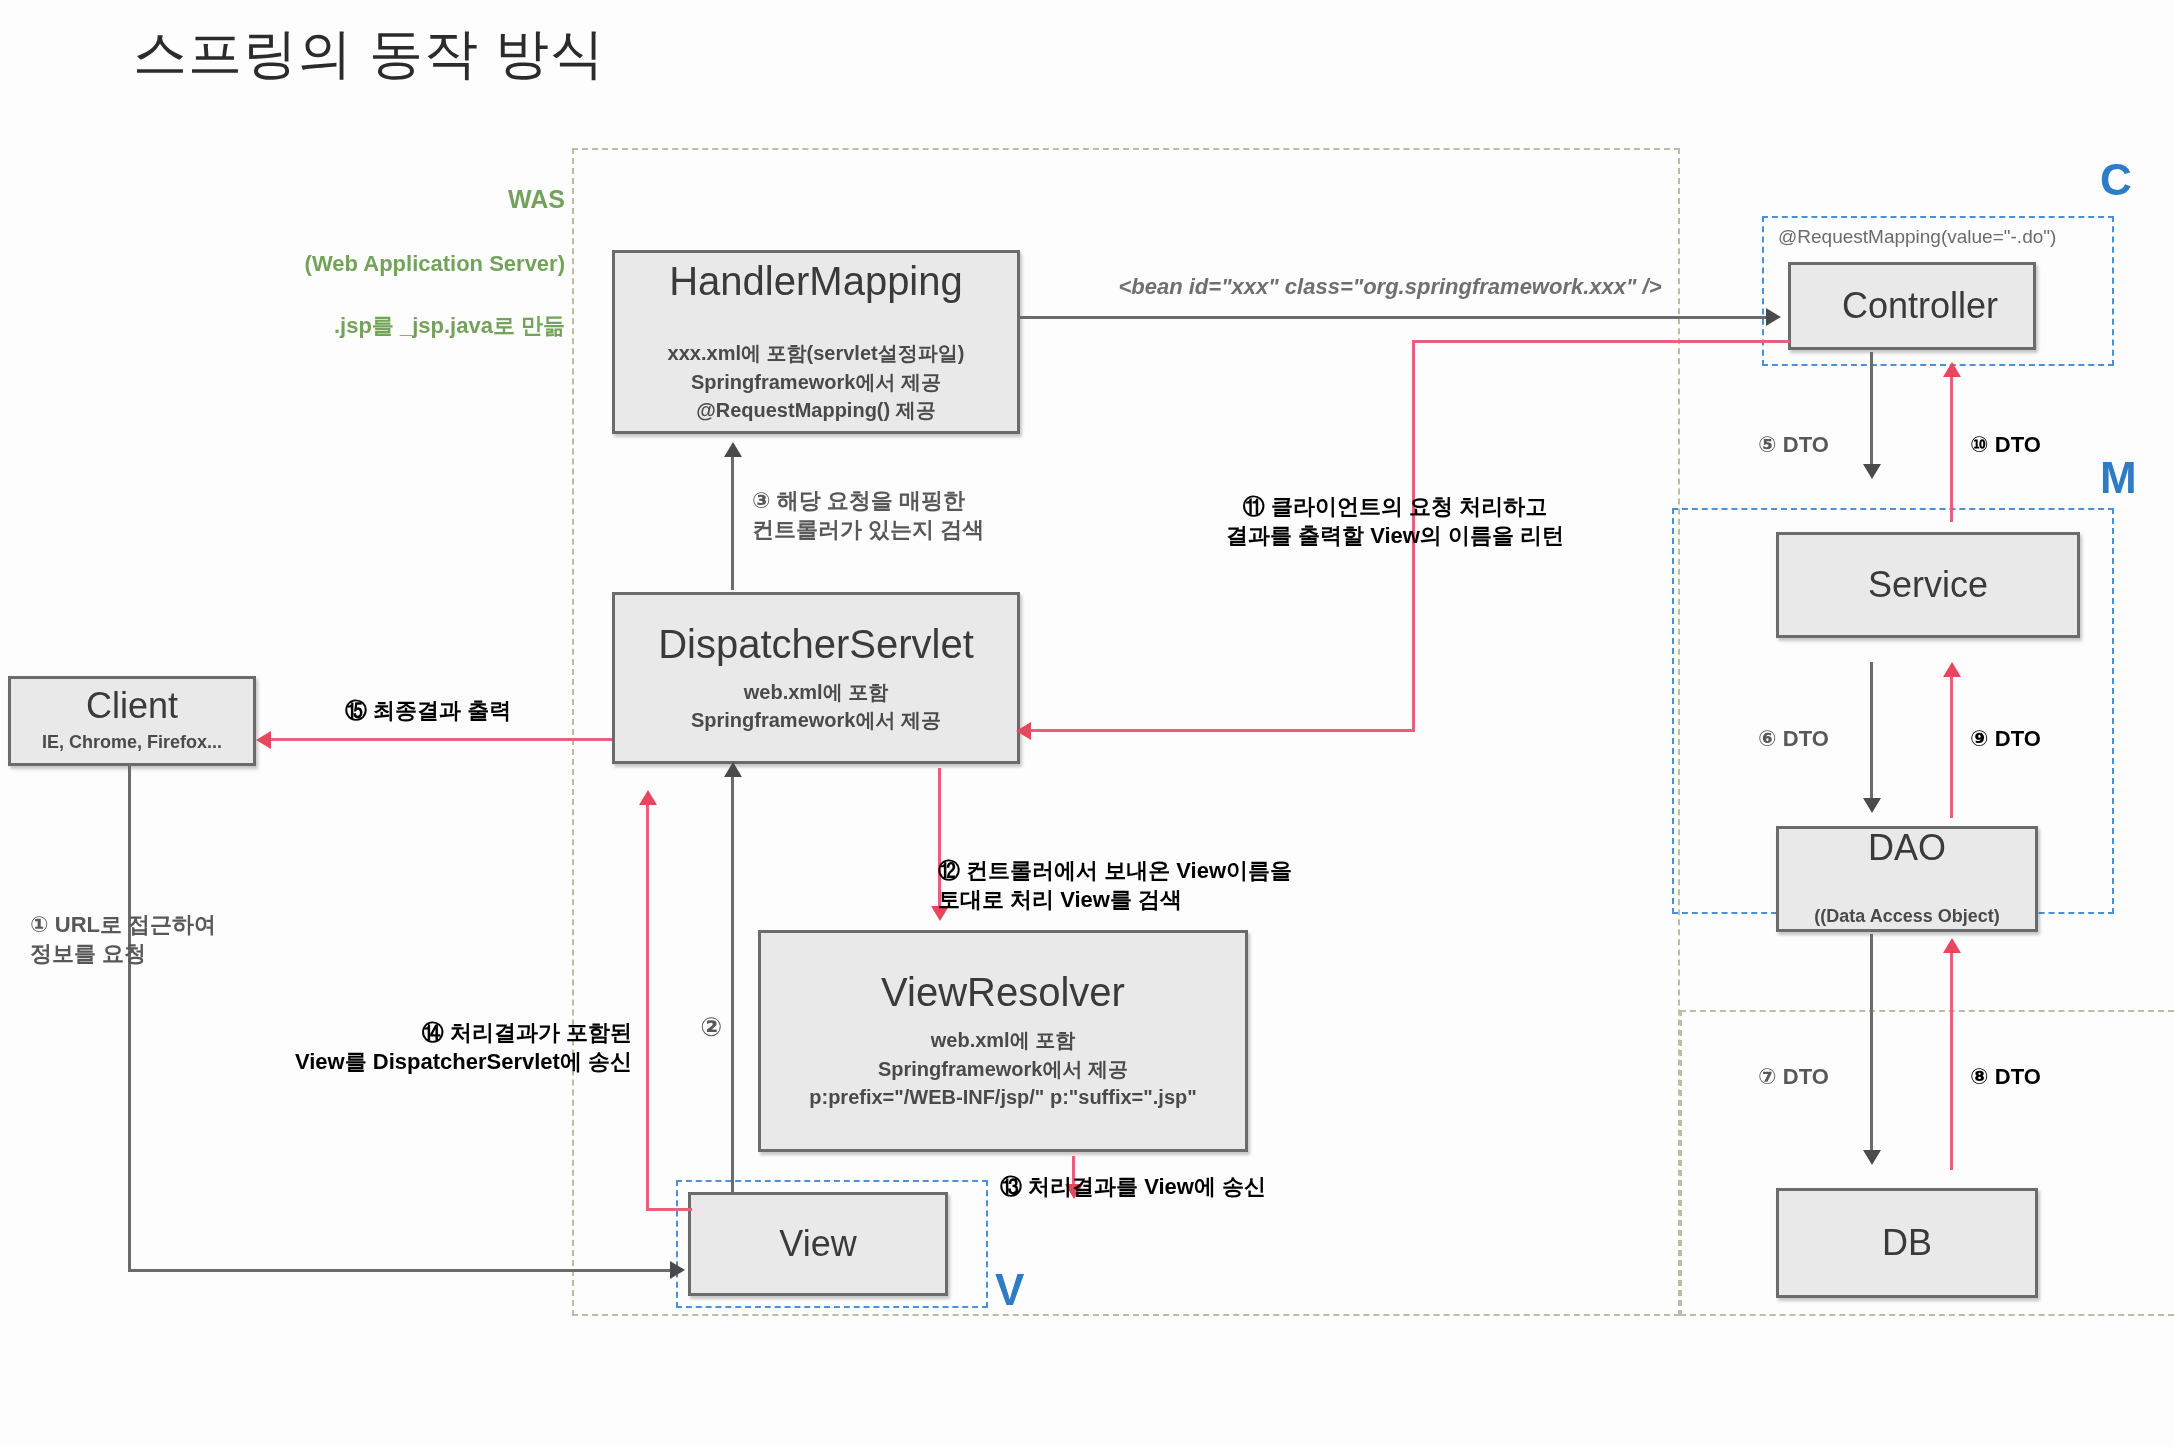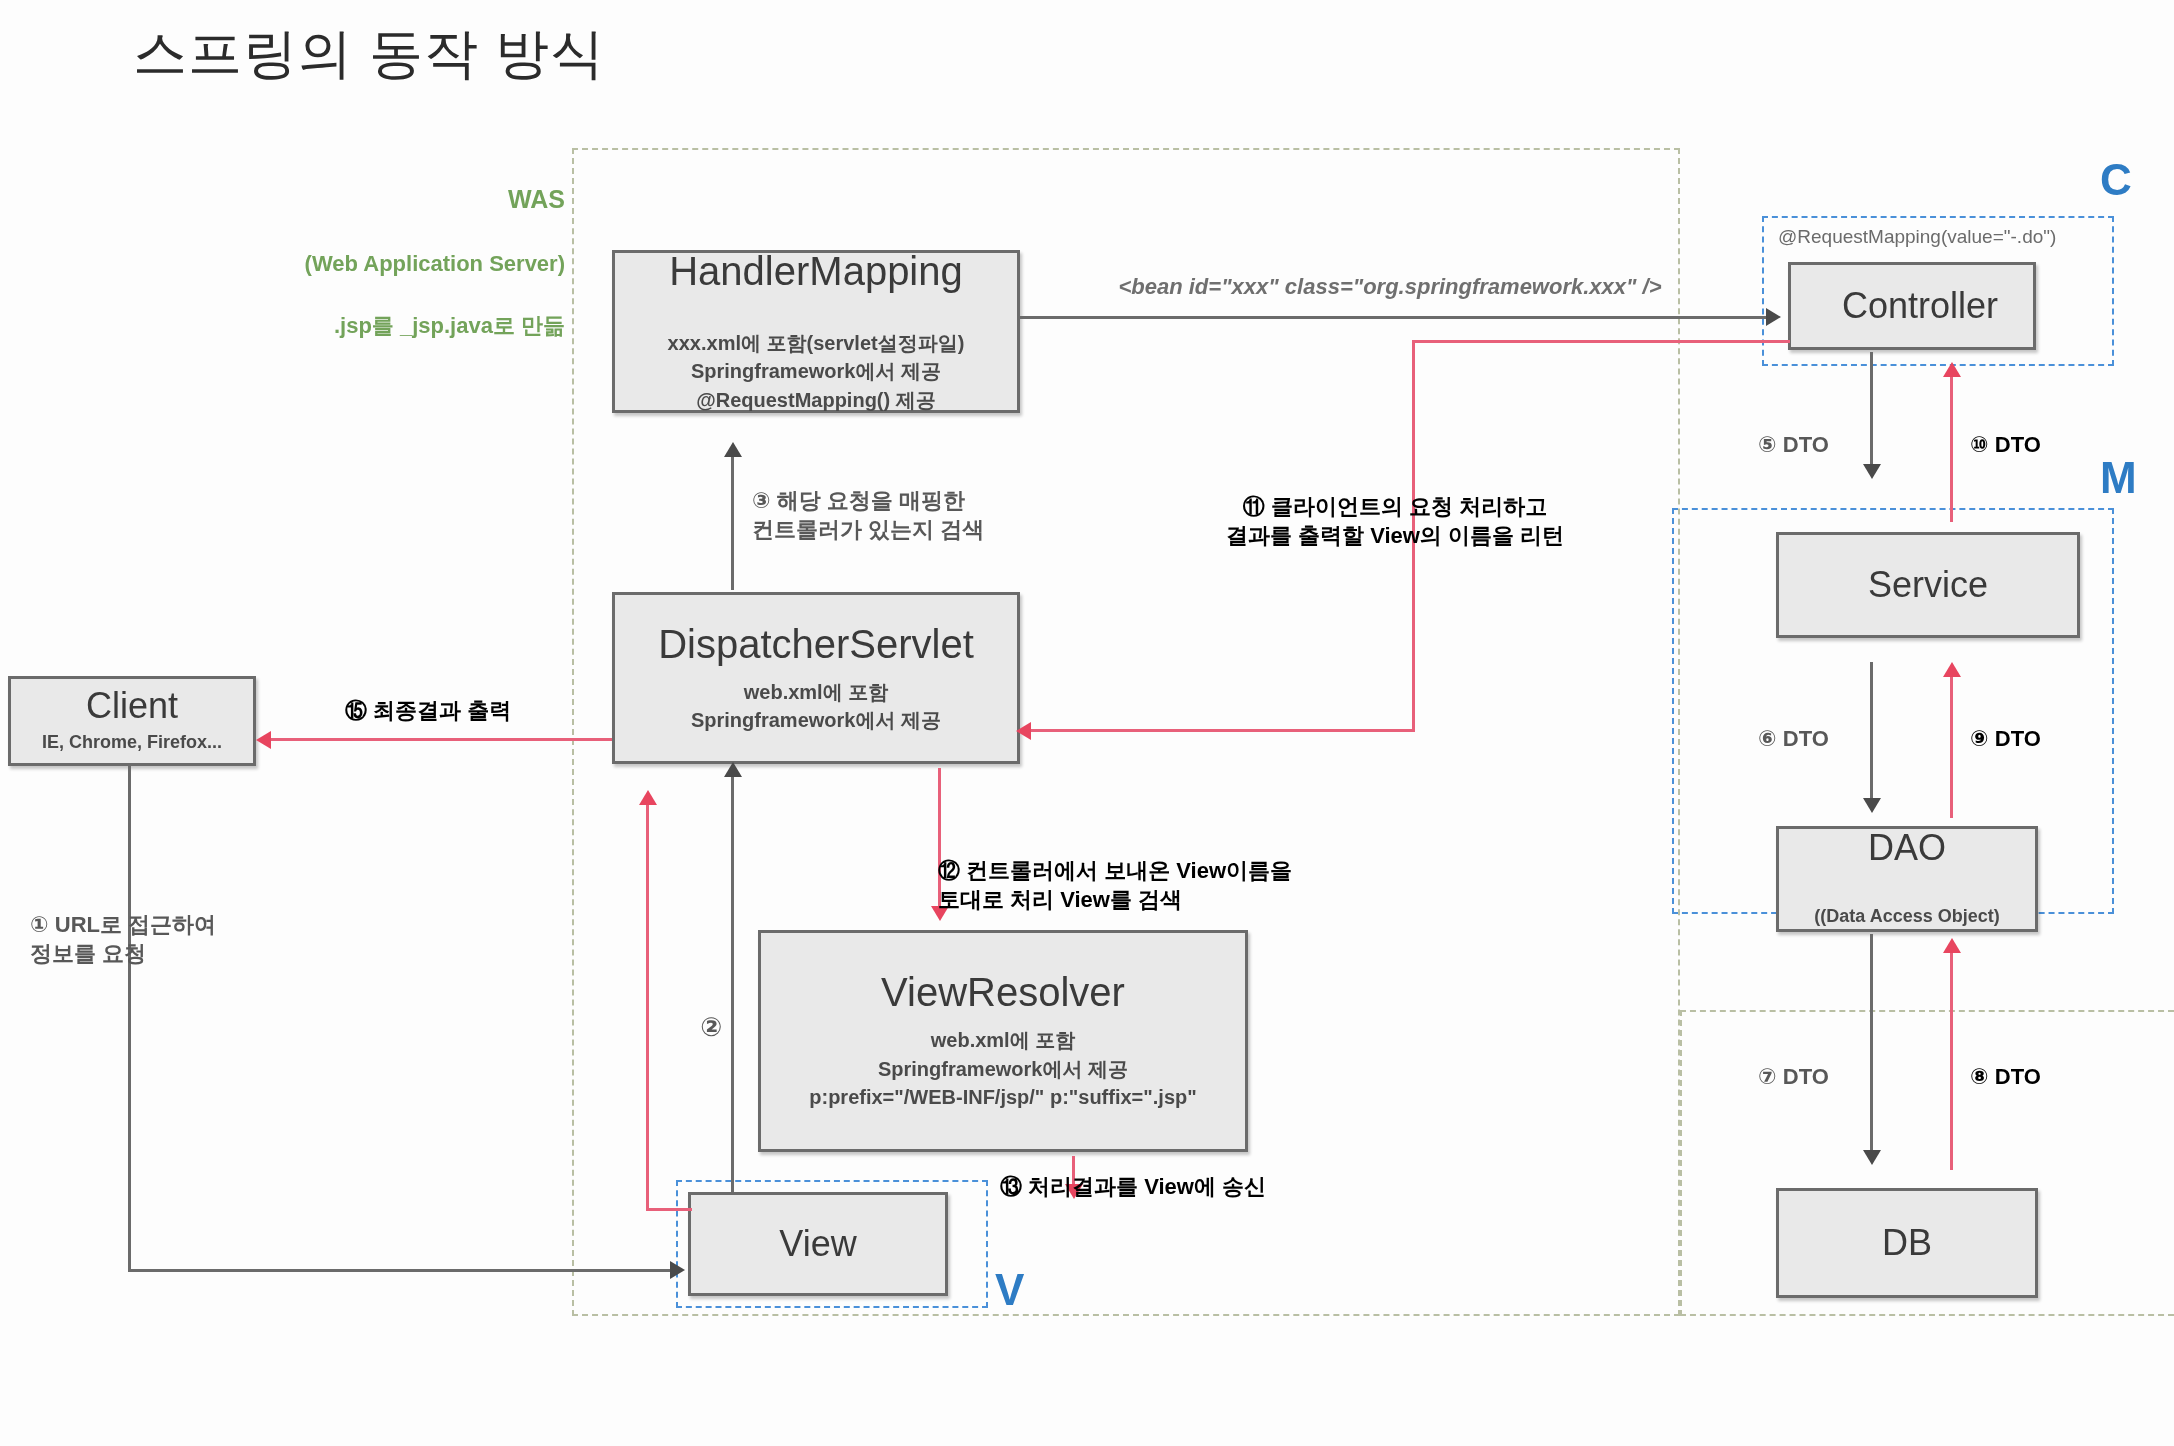--- a/index.html
+++ b/index.html
@@ -165,21 +165,21 @@
   <div class="mvc-letter" style="left:2100px; top:456px;">M</div>
 
   <div class="dashcontainer" style="left:676px; top:1180px; width:312px; height:128px;"></div>
   <div class="mvc-letter" style="left:995px; top:1268px;">V</div>
 
   <div class="node small" style="left:8px; top:676px; width:248px; height:90px;">
     <div class="n-title">Client</div>
     <div class="n-sub tiny">IE, Chrome, Firefox...</div>
   </div>
 
-  <div class="node" style="left:612px; top:250px; width:408px; height:163px;gap:24px;">
+  <div class="node" style="left:612px; top:250px; width:408px; height:184px;gap:24px;">
     <div class="n-title">HandlerMapping</div>
     <div class="n-sub">xxx.xml에 포함(servlet설정파일)
 Springframework에서 제공
 @RequestMapping() 제공</div>
   </div>
 
   <div class="node" style="left:612px; top:592px; width:408px; height:172px;">
     <div class="n-title">DispatcherServlet</div>
     <div class="n-sub">web.xml에 포함
 Springframework에서 제공</div>
@@ -269,18 +269,20 @@
   <div class="lbl red" style="left:938px; top:856px;">⑫ 컨트롤러에서 보내온 View이름을
 토대로 처리 View를 검색</div>
 
   <div class="ln v red" style="left:1072px; top:1156px; height:32px;"></div>
   <div class="arrowhead ah-down r" style="left:1065px; top:1184px;"></div>
   <div class="lbl red" style="left:1000px; top:1172px;">⑬ 처리결과를 View에 송신</div>
 
   <div class="ln h red" style="left:646px; top:1208px; width:46px;"></div>
   <div class="ln v red" style="left:646px; top:800px; height:410px;"></div>
   <div class="arrowhead ah-up r" style="left:639px; top:790px;"></div>
+  <div class="lbl red right" style="left:272px; top:1018px; width:360px;">⑭ 처리결과가 포함된
+View를 DispatcherServlet에 송신</div>
 
   <div class="ln h red" style="left:268px; top:738px; width:344px;"></div>
   <div class="arrowhead ah-left r" style="left:256px; top:731px;"></div>
   <div class="lbl red" style="left:345px; top:696px;">⑮ 최종결과 출력</div>
 
 </div>
 
 </body></html>

